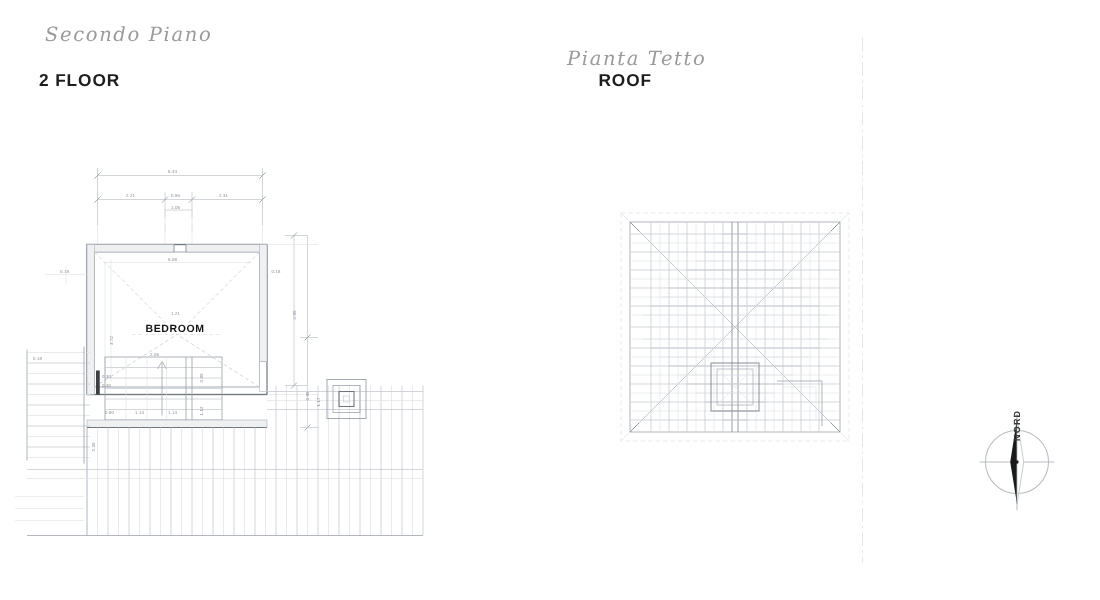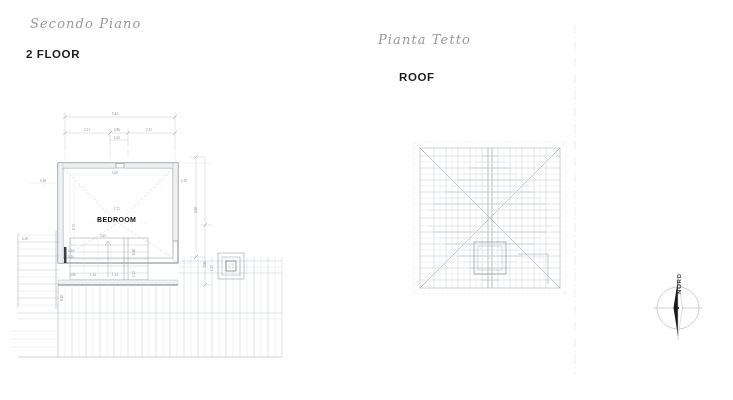--- a/index.html
+++ b/index.html
@@ -33,21 +33,21 @@
     font-weight: bold;
     font-size: 11.5px;
     letter-spacing: 0.6px;
     color: #1d1d1d;
     white-space: nowrap;
   }
 
   #t-secondo { left: 30px; top: 16px; }
   #t-2floor  { left: 26px; top: 48px; text-align: center; }
   #t-pianta  { left: 378px; top: 8px; margin-top: 24px; }
-  #t-roof    { left: 399px; top: 71px; }
+  #t-roof    { left: 399px; top: 48px; }
 
   
   .plan { position: absolute; }
   #plan-floor { left: 0px;   top: 95px;  width: 320px; height: 280px; }
   #plan-roof  { left: 400px; top: 130px; width: 200px; height: 190px; }
   #compass    { left: 645px; top: 258px; width: 70px;  height: 85px; }
   #foldline   { left: 560px; top: 25px;  width: 30px;  height: 350px; }
 
   svg { display: block; overflow: visible; }
 

